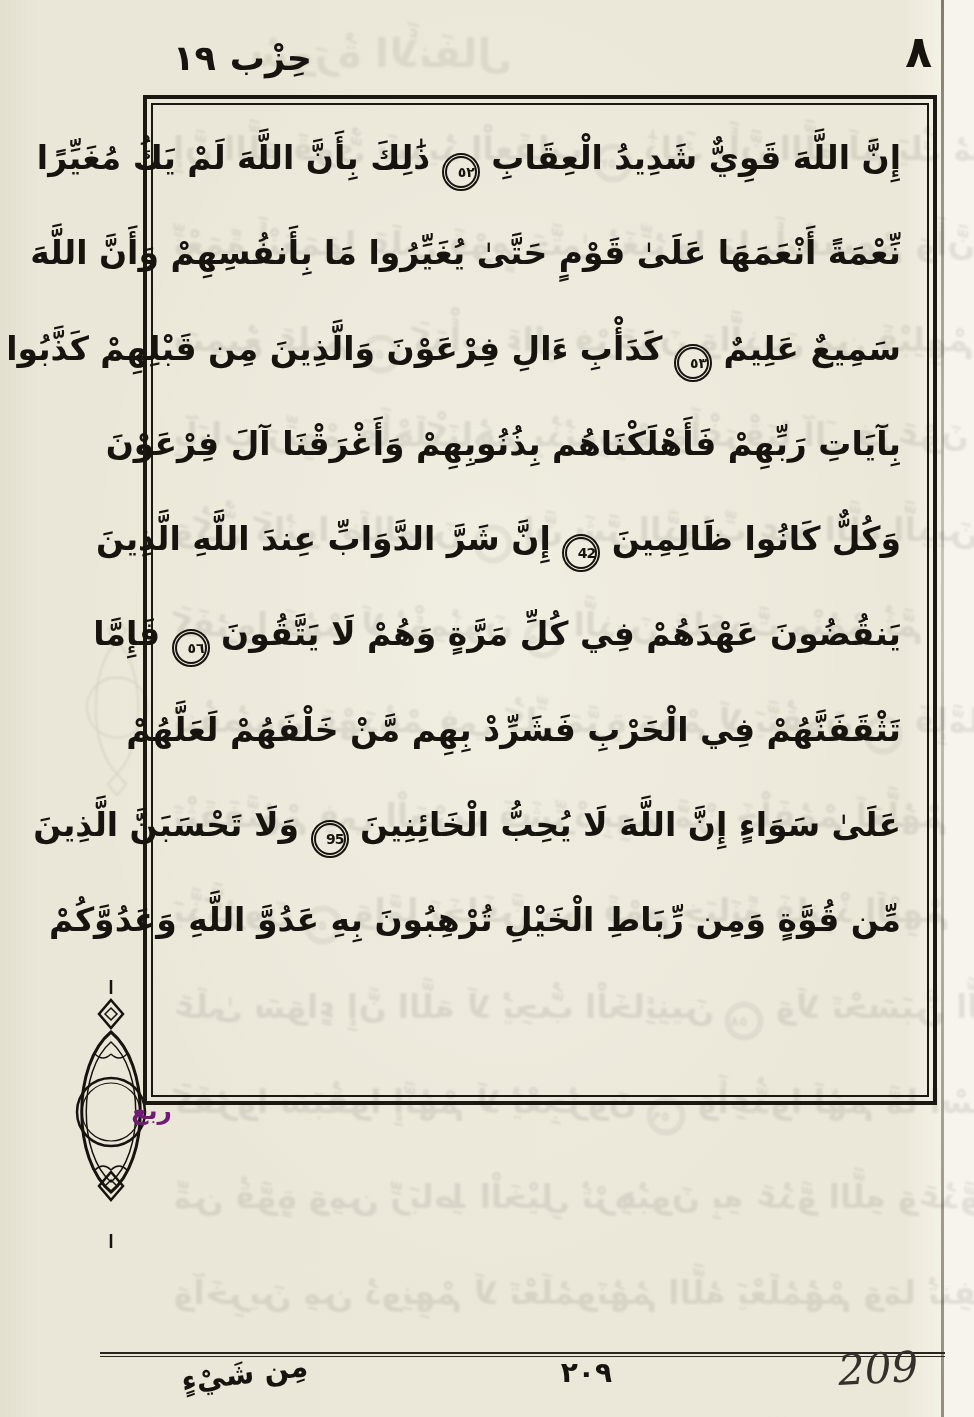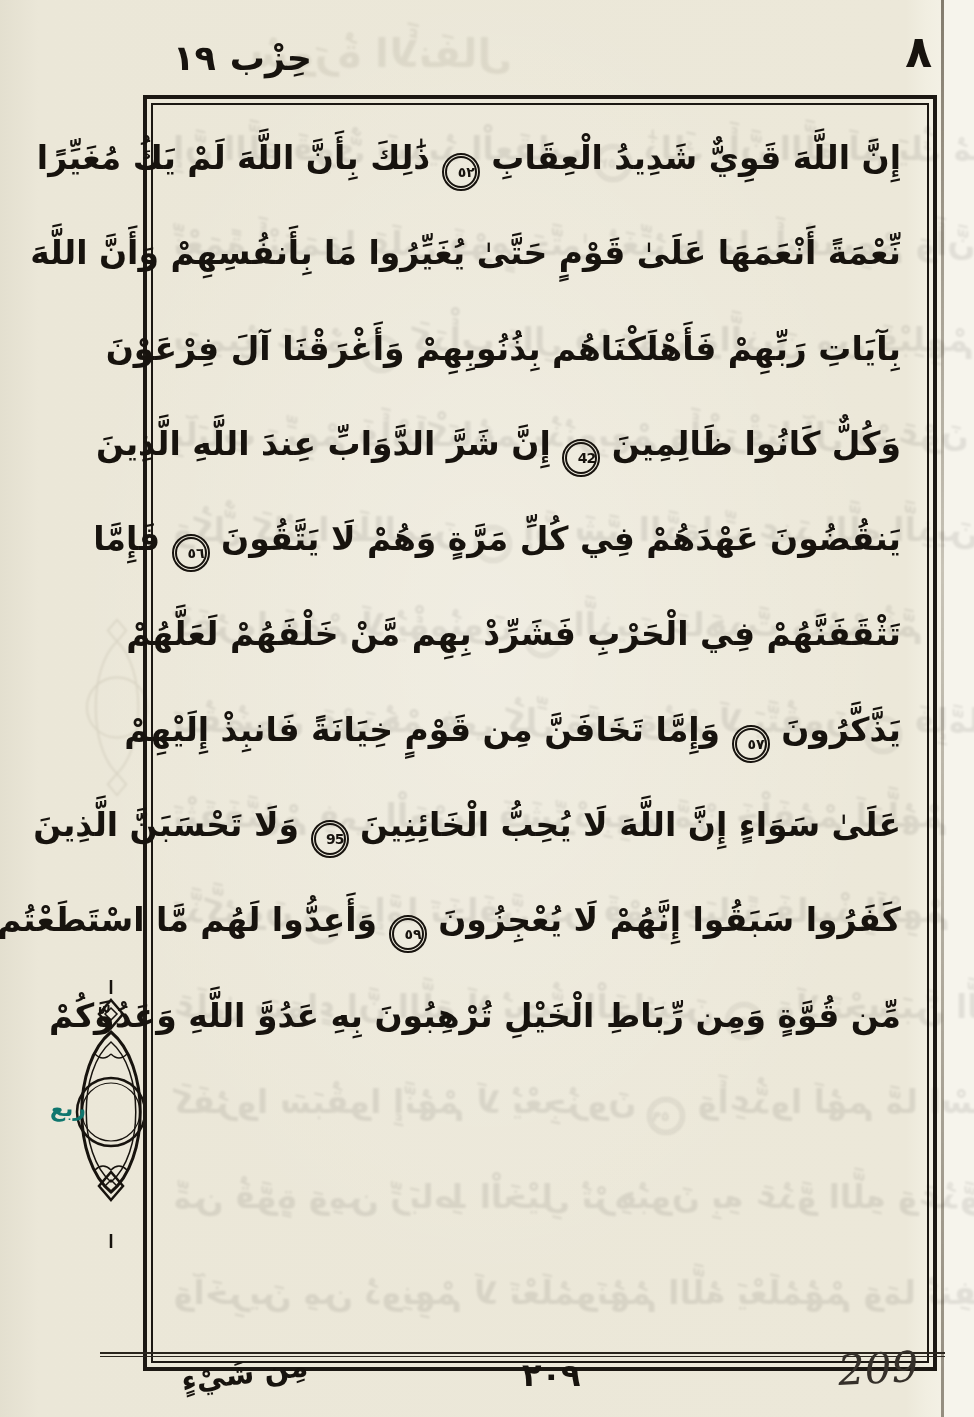--- a/index.html
+++ b/index.html
@@ -35,21 +35,21 @@
     font-weight:bold;font-size:35px;white-space:nowrap;
   }
   .header-ghost{
     position:absolute;left:250px;top:30px;font-size:40px;font-weight:bold;
     direction:rtl;transform:scaleX(-1);opacity:.10;filter:blur(1px);color:#5a523c;
     white-space:nowrap;pointer-events:none;
   }
 
   
   .frame-outer{
-    position:absolute;left:143px;top:95px;width:794px;height:1276px;
+    position:absolute;left:143px;top:95px;width:794px;height:1010px;
     border:4px solid #1c1813;box-sizing:border-box;background:transparent;
   }
   .frame-inner{
     position:absolute;inset:4px;border:2px solid #1c1813;
   }
   .bottom-rule{
     position:absolute;left:100px;top:1352px;width:845px;height:5px;
     border-top:2px solid #2a251d;border-bottom:1.5px solid #2a251d;box-sizing:border-box;
   }
 
@@ -70,37 +70,37 @@
   .ayah-marker{
     display:inline-block;width:28px;height:28px;line-height:28px;
     border:5px double #17130e;border-radius:50%;
     font-size:14px;font-weight:bold;text-align:center;vertical-align:-8px;
     letter-spacing:-1px;background:transparent;
   }
 
   
   .rub-medallion{position:absolute;left:50px;top:980px;width:122px;height:268px;}
   .rub-label{
-    position:absolute;left:0;top:108px;width:122px;text-align:left;
-    font-size:22px;font-weight:bold;color:#0f766e;
+    position:absolute;left:0;top:108px;width:122px;text-align:right;
+    font-size:25px;font-weight:bold;color:#701a75;
   }
   .ghost-medallion{
     position:absolute;left:42px;top:608px;width:150px;height:224px;
     opacity:.14;filter:blur(1.2px);
   }
 
   
   .catchword{
     position:absolute;left:188px;top:1356px;width:120px;
     direction:rtl;font-size:29px;font-weight:bold;
     transform:rotate(-7deg);white-space:nowrap;
   }
   .page-num-ar{
-    position:absolute;left:522px;top:1356px;width:90px;text-align:left;
-    font-size:32px;font-weight:bold;direction:rtl;
+    position:absolute;left:522px;top:1356px;width:90px;text-align:right;
+    font-size:28px;font-weight:bold;direction:rtl;
   }
   .page-num-west{
     position:absolute;left:838px;top:1344px;
     font-family:"DejaVu Serif", serif;font-style:italic;
     font-size:42px;color:#35302a;transform:rotate(-3deg);
   }
 </style>
 </head>
 <body>
 
@@ -158,27 +158,26 @@
         <div class="qline"><span>تَثْقَفَنَّهُمْ فِي الْحَرْبِ فَشَرِّدْ بِهِم مَّنْ خَلْفَهُمْ لَعَلَّهُمْ</span></div>
         <div class="qline"><span>يَذَّكَّرُونَ</span> <span class="ayah-marker">٥٧</span> <span>وَإِمَّا تَخَافَنَّ مِن قَوْمٍ خِيَانَةً فَانبِذْ إِلَيْهِمْ</span></div>
         <div class="qline"><span>عَلَىٰ سَوَاءٍ إِنَّ اللَّهَ لَا يُحِبُّ الْخَائِنِينَ</span> <span class="ayah-marker">٥٨</span> <span>وَلَا تَحْسَبَنَّ الَّذِينَ</span></div>
         <div class="qline"><span>كَفَرُوا سَبَقُوا إِنَّهُمْ لَا يُعْجِزُونَ</span> <span class="ayah-marker">٥٩</span> <span>وَأَعِدُّوا لَهُم مَّا اسْتَطَعْتُم</span></div>
         <div class="qline"><span>مِّن قُوَّةٍ وَمِن رِّبَاطِ الْخَيْلِ تُرْهِبُونَ بِهِ عَدُوَّ اللَّهِ وَعَدُوَّكُمْ</span></div>
         <div class="qline"><span>وَآخَرِينَ مِن دُونِهِمْ لَا تَعْلَمُونَهُمُ اللَّهُ يَعْلَمُهُمْ وَمَا تُنفِقُوا</span></div>
       </div>
     <div class="text-area">
         <div class="qline"><span>إِنَّ اللَّهَ قَوِيٌّ شَدِيدُ الْعِقَابِ</span> <span class="ayah-marker">٥٢</span> <span>ذَٰلِكَ بِأَنَّ اللَّهَ لَمْ يَكُ مُغَيِّرًا</span></div>
         <div class="qline"><span>نِّعْمَةً أَنْعَمَهَا عَلَىٰ قَوْمٍ حَتَّىٰ يُغَيِّرُوا مَا بِأَنفُسِهِمْ وَأَنَّ اللَّهَ</span></div>
+        <div class="qline"><span>سَمِيعٌ عَلِيمٌ</span> <span class="ayah-marker">٥٣</span> <span>كَدَأْبِ ءَالِ فِرْعَوْنَ وَالَّذِينَ مِن قَبْلِهِمْ كَذَّبُوا</span></div>
         <div class="qline"><span>بِآيَاتِ رَبِّهِمْ فَأَهْلَكْنَاهُم بِذُنُوبِهِمْ وَأَغْرَقْنَا آلَ فِرْعَوْنَ</span></div>
         <div class="qline"><span>وَكُلٌّ كَانُوا ظَالِمِينَ</span> <span class="ayah-marker">42</span> <span>إِنَّ شَرَّ الدَّوَابِّ عِندَ اللَّهِ الَّذِينَ</span></div>
         <div class="qline"><span>يَنقُضُونَ عَهْدَهُمْ فِي كُلِّ مَرَّةٍ وَهُمْ لَا يَتَّقُونَ</span> <span class="ayah-marker">٥٦</span> <span>فَإِمَّا</span></div>
         <div class="qline"><span>تَثْقَفَنَّهُمْ فِي الْحَرْبِ فَشَرِّدْ بِهِم مَّنْ خَلْفَهُمْ لَعَلَّهُمْ</span></div>
-        <div class="qline"><span>يَذَّكَّرُونَ</span> <span class="ayah-marker">٥٧</span> <span>وَإِمَّا تَخَافَنَّ مِن قَوْمٍ خِيَانَةً فَانبِذْ إِلَيْهِمْ</span></div>
         <div class="qline"><span>عَلَىٰ سَوَاءٍ إِنَّ اللَّهَ لَا يُحِبُّ الْخَائِنِينَ</span> <span class="ayah-marker">95</span> <span>وَلَا تَحْسَبَنَّ الَّذِينَ</span></div>
-        <div class="qline"><span>كَفَرُوا سَبَقُوا إِنَّهُمْ لَا يُعْجِزُونَ</span> <span class="ayah-marker">٥٩</span> <span>وَأَعِدُّوا لَهُم مَّا اسْتَطَعْتُم</span></div>
         <div class="qline"><span>مِّن قُوَّةٍ وَمِن رِّبَاطِ الْخَيْلِ تُرْهِبُونَ بِهِ عَدُوَّ اللَّهِ وَعَدُوَّكُمْ</span></div>
       </div>
   </div>
 </div>
 <div class="bottom-rule"></div>
 
 <div class="catchword">مِن شَيْءٍ</div>
 <div class="page-num-ar">٢٠٩</div>
 <div class="page-num-west">209</div>
 

